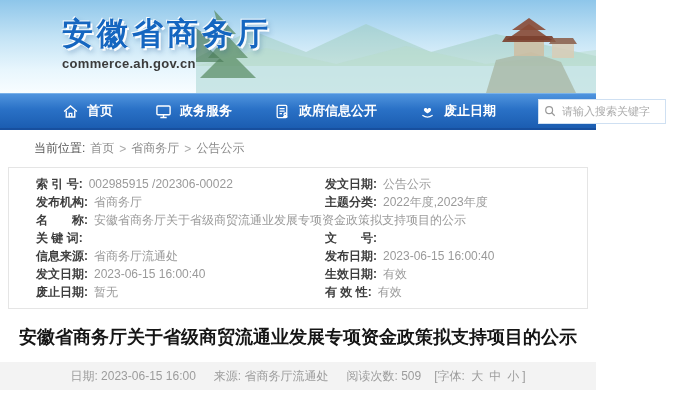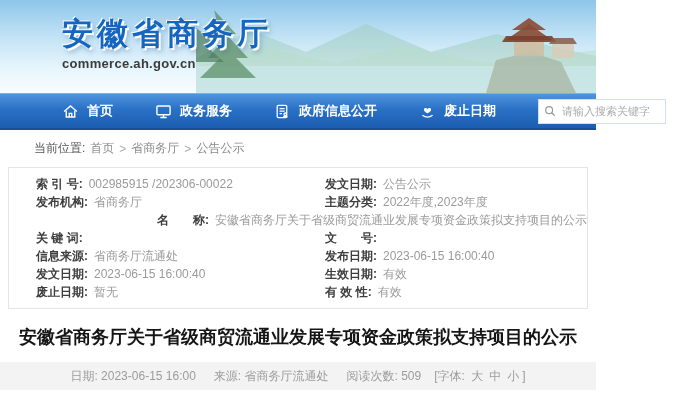--- a/index.html
+++ b/index.html
@@ -34,21 +34,21 @@
   
   .breadcrumb{height:37px;display:flex;align-items:center;padding-left:34px;font-size:12px;color:#999;}
   .bc-prefix{color:#555;font-weight:normal;}
   .bc-link{color:#8b8b8b;text-decoration:none;margin:0 5px;cursor:pointer;}
   .bc-sep{color:#aaa;}
 
   
   .info-box{margin:0 8px;border:1px solid #e5e5e5;background:#fff;padding:7px 0;
     display:grid;grid-template-columns:1fr 1fr;}
   .cell{line-height:18px;font-size:12px;padding-left:27px;white-space:nowrap;overflow:visible;}
-  .cell.span2{grid-column:1 / -1;text-align:right;}
+  .cell.span2{grid-column:1 / -1;}
   .lbl{color:#3d3d3d;font-weight:bold;}
   .val{color:#9a9a9a;margin-left:6px;}
 
   
   .article-title{margin:17px 18px 0;text-align:center;font-size:18px;line-height:23px;
     color:#151515;font-weight:bold;}
   .meta-bar{margin-top:13px;height:28px;background:#f3f3f3;display:flex;justify-content:center;
     align-items:center;font-size:12px;color:#9c9c9c;gap:4px;white-space:nowrap;}
   .meta-seg{margin:0 7px;}
   .meta-label{color:#9c9c9c;}

